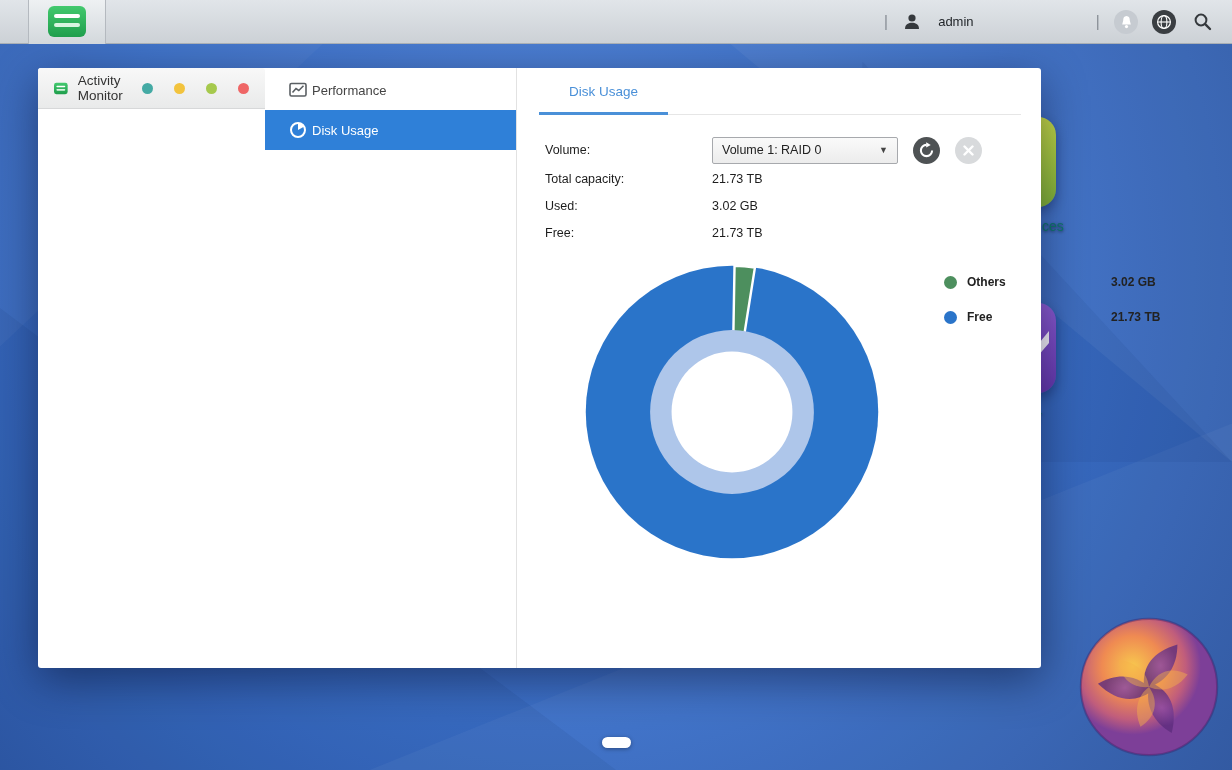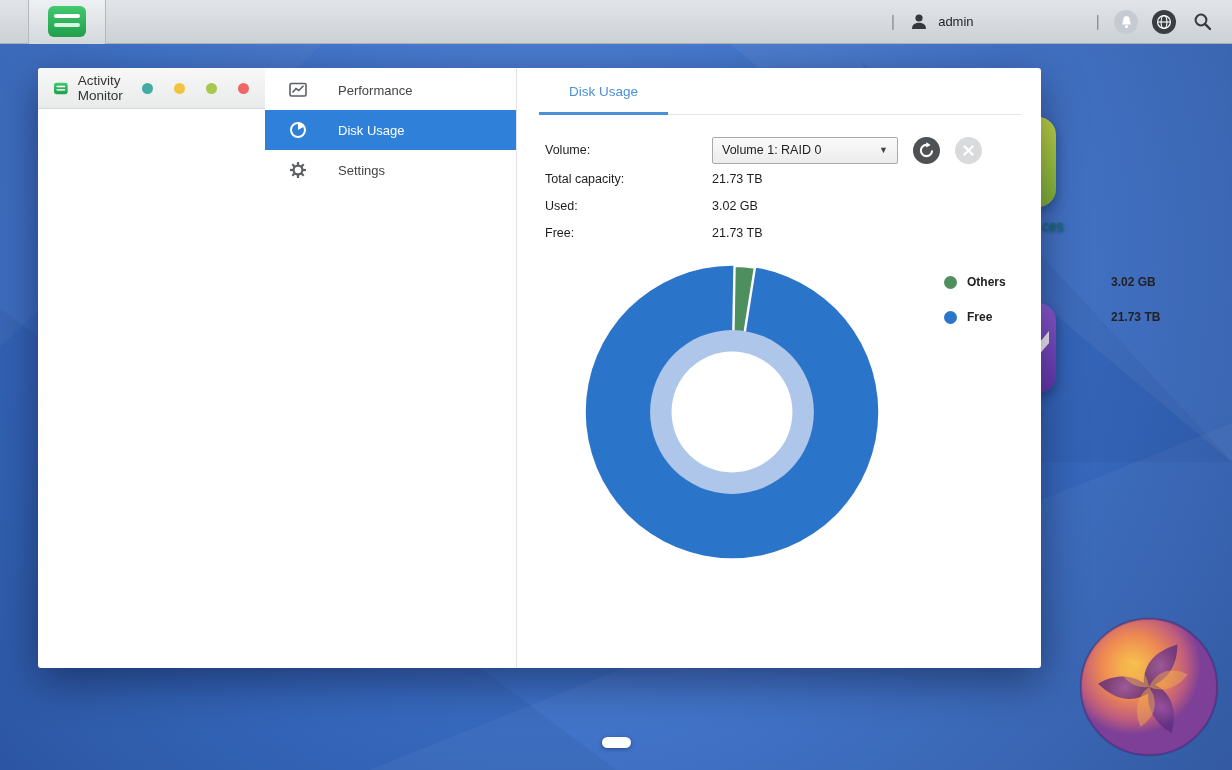--- a/index.html
+++ b/index.html
@@ -23,21 +23,21 @@
 
   
   .topbar { position:absolute; left:0; top:0; right:0; height:44px; z-index:30;
     display:flex; align-items:center;
     background:linear-gradient(#e1e5e9,#ccd1d6); border-bottom:1px solid #a9afb5; }
   .app-tab { width:78px; height:44px; margin-left:28px; display:flex; align-items:center;
     justify-content:center; background:linear-gradient(#eef1f3,#d3d8dc);
     border-left:1px solid #b4b9bf; border-right:1px solid #b4b9bf; cursor:pointer; }
   .topbar-right { margin-left:auto; margin-right:18px; display:flex; align-items:center; gap:14px; }
   .tsep { color:#8d939a; font-size:17px; font-weight:300; }
-  .user-menu { display:flex; align-items:center; gap:9px; cursor:pointer; }
+  .user-menu { display:flex; align-items:center; gap:16px; cursor:pointer; }
   .username { font-size:13px; color:#1e2226; }
   .sep2 { margin-left:108px; }
   .circle-btn { width:24px; height:24px; border-radius:50%; display:flex;
     align-items:center; justify-content:center; cursor:pointer; }
   .bell-bg { background:#c6cbd1; }
   .globe-bg { background:#3a3e42; }
 
   
   .window { position:absolute; left:38px; top:68px; width:1003px; height:600px; z-index:10;
     background:#fff; border-radius:3px; box-shadow:0 12px 45px rgba(0,0,25,.45);
@@ -50,21 +50,21 @@
   .wdot { width:11px; height:11px; border-radius:50%; cursor:pointer; }
   .d-teal  { background:#44aaa4; }
   .d-yellow{ background:#f2c33d; }
   .d-green { background:#a6c94d; }
   .d-red   { background:#ef6666; }
 
   .window-body { flex:1; display:flex; min-height:0; }
 
   
   .sidebar { width:252px; flex:0 0 252px; border-right:1px solid #e2e2e2; padding-top:2px; }
-  .side-item { height:40px; display:flex; align-items:center; gap:31px; padding-left:24px;
+  .side-item { height:40px; display:flex; align-items:center; gap:5px; padding-left:24px;
     font-size:13px; color:#444; cursor:pointer; }
   .side-item.active { background:#2f80d8; color:#fff; }
 
   
   .content { flex:1; position:relative; }
   .tabrow { height:47px; margin:0 20px 0 22px; border-bottom:1px solid #e6e6e6;
     display:flex; align-items:flex-end; }
   .tab { position:relative; height:100%; display:flex; align-items:center;
     padding:0 30px; font-size:13.5px; color:#4a90d8; cursor:pointer; }
   .tab::after { content:""; position:absolute; left:0; right:0; bottom:-1px; height:3px;
@@ -210,36 +210,20 @@
           <polyline points="3.5,11.5 7,7.5 9.8,9.5 14.5,4.8" fill="none" stroke="#5a5f63" stroke-width="1.6"></polyline>
         </svg>
         <span>Performance</span>
       </div>
       <div class="side-item active">
         <svg width="18" height="18" viewBox="0 0 18 18">
           <circle cx="9" cy="9" r="7" fill="none" stroke="#ffffff" stroke-width="2"></circle>
           <path d="M9 9 L9 2 A7 7 0 0 1 15.3 5.5 Z" fill="#ffffff"></path>
         </svg>
         <span>Disk Usage</span>
-      </div>
-      <div class="side-item">
-        <svg width="18" height="18" viewBox="0 0 18 18">
-          <g stroke="#5a5f63" stroke-width="2.2">
-            <line x1="9" y1="1" x2="9" y2="4"></line>
-            <line x1="9" y1="14" x2="9" y2="17"></line>
-            <line x1="1" y1="9" x2="4" y2="9"></line>
-            <line x1="14" y1="9" x2="17" y2="9"></line>
-            <line x1="3.3" y1="3.3" x2="5.5" y2="5.5"></line>
-            <line x1="12.5" y1="12.5" x2="14.7" y2="14.7"></line>
-            <line x1="3.3" y1="14.7" x2="5.5" y2="12.5"></line>
-            <line x1="12.5" y1="5.5" x2="14.7" y2="3.3"></line>
-          </g>
-          <circle cx="9" cy="9" r="4.4" fill="none" stroke="#5a5f63" stroke-width="2.2"></circle>
-        </svg>
-        <span>Settings</span>
       </div>
     </div>
 
     <div class="content">
       <div class="tabrow">
         <div class="tab">Disk Usage</div>
       </div>
 
       <div class="form">
         <div class="frow vol">

